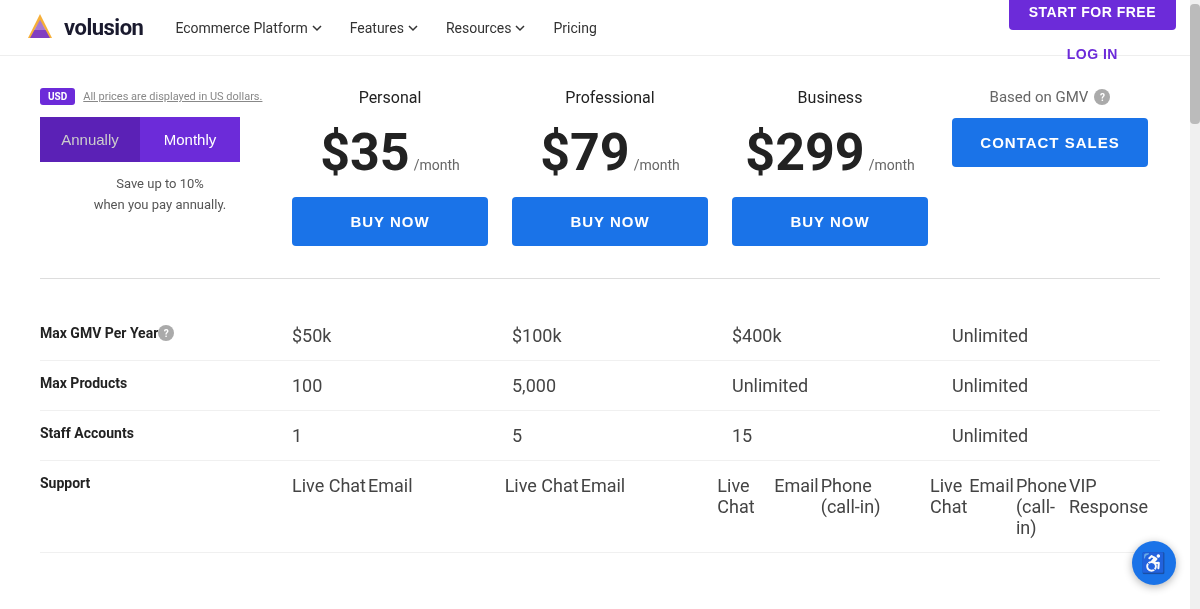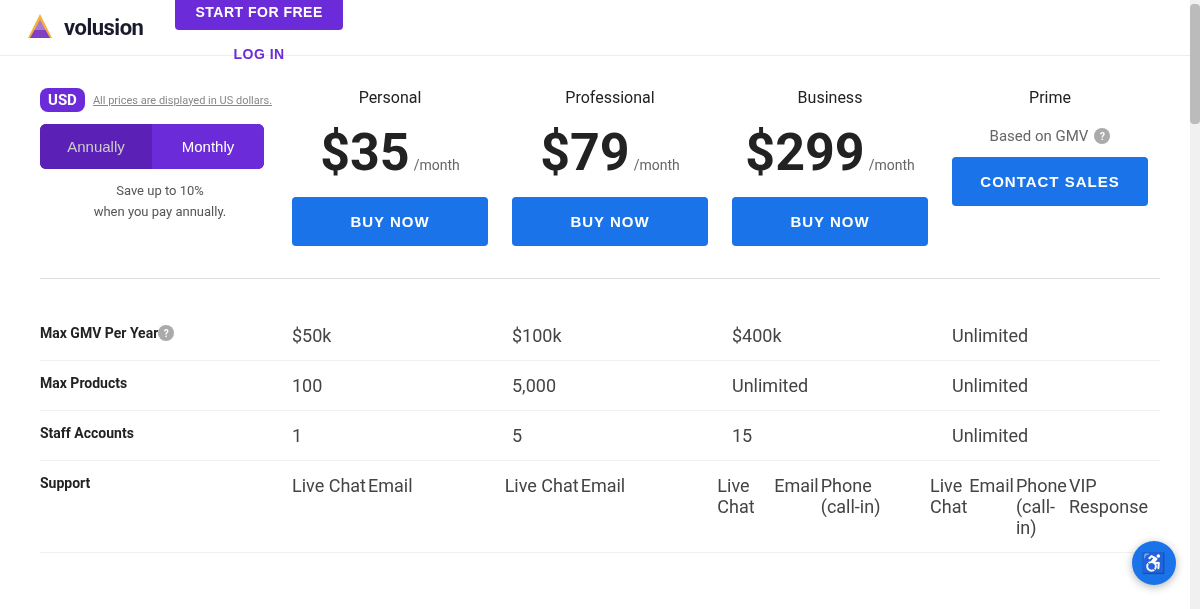--- a/index.html
+++ b/index.html
@@ -30,24 +30,24 @@
     .main { padding: 32px 40px 40px; }
 
     
     .pricing-header { display: flex; align-items: flex-start; gap: 0; }
     .left-controls { width: 240px; flex-shrink: 0; }
     .plans-area { display: flex; flex: 1; gap: 0; }
     .plan-col { flex: 1; text-align: center; padding: 0 12px; }
 
     
     .usd-row { display: flex; align-items: center; gap: 8px; margin-bottom: 12px; }
-    .usd-badge { background: #6c2bd9; color: #fff; font-size: 15px; font-weight: 700; padding: 3px 8px; border-radius: 8px; }
+    .usd-badge { background: #6c2bd9; color: #fff; font-size: 10px; font-weight: 700; padding: 3px 8px; border-radius: 3px; }
     .usd-note { font-size: 11px; color: #888; text-decoration: underline; }
 
-    .billing-toggle { display: flex; background: #5b21b6; border-radius: 6px; overflow: hidden; width: 224px; }
+    .billing-toggle { display: flex; background: #5b21b6; border-radius: 0; overflow: hidden; width: 200px; }
     .toggle-btn { flex: 1; padding: 14px 0; font-size: 15px; font-weight: 500; border: none; cursor: pointer; text-align: center; }
     .toggle-btn.active { background: #6c2bd9; color: #fff; }
     .toggle-btn.inactive { background: #5b21b6; color: #ccc; }
     .save-note { font-size: 13px; color: #555; text-align: center; margin-top: 12px; line-height: 1.6; }
 
     
     .plan-name { font-size: 16px; font-weight: 400; color: #222; margin-bottom: 20px; }
 
     
     .plan-price { margin-bottom: 18px; display: flex; align-items: baseline; justify-content: center; gap: 4px; }
@@ -94,20 +94,41 @@
 
 <nav>
   <div class="logo-wrap">
     <svg class="logo-icon" viewBox="0 0 32 32">
       <polygon points="16,2 28,26 4,26" fill="#f5a623" opacity="0.9"></polygon>
       <polygon points="16,8 26,26 6,26" fill="#6c2bd9" opacity="0.85"></polygon>
       <polygon points="10,18 22,18 16,8" fill="#fff" opacity="0.3"></polygon>
     </svg>
     <span class="logo-text">volusion</span>
   </div>
+  <div class="nav-links">
+    <a class="nav-link">
+      <span>Ecommerce Platform</span>
+      <svg viewBox="0 0 10 6" fill="none" stroke="#333" stroke-width="1.5">
+          <path d="M1 1l4 4 4-4"></path>
+        </svg>
+    </a>
+    <a class="nav-link">
+      <span>Features</span>
+      <svg viewBox="0 0 10 6" fill="none" stroke="#333" stroke-width="1.5">
+          <path d="M1 1l4 4 4-4"></path>
+        </svg>
+    </a>
+    <a class="nav-link">
+      <span>Resources</span>
+      <svg viewBox="0 0 10 6" fill="none" stroke="#333" stroke-width="1.5">
+          <path d="M1 1l4 4 4-4"></path>
+        </svg>
+    </a>
+    <a class="nav-link-pricing">Pricing</a>
+  </div>
   <div class="nav-actions">
     <button class="btn-start">START FOR FREE</button>
     <button class="btn-login">LOG IN</button>
   </div>
 </nav>
 
 <div class="main">
 
   <div class="pricing-header">
 
@@ -149,21 +170,20 @@
       <div class="plan-col">
         <div class="plan-name">Business</div>
         <div class="plan-price">
           <span class="price-amount">$299</span>
           <span class="price-period">/month</span>
         </div>
         <button class="btn-buy">BUY NOW</button>
       </div>
 
       <div class="plan-col">
-        <div class="plan-name">Prime</div>
         <div class="price-gmv">
           <span>Based on GMV</span>
           <span class="help-icon">?</span>
         </div>
         <button class="btn-contact">CONTACT SALES</button>
       </div>
 
     </div>
   </div>
 

